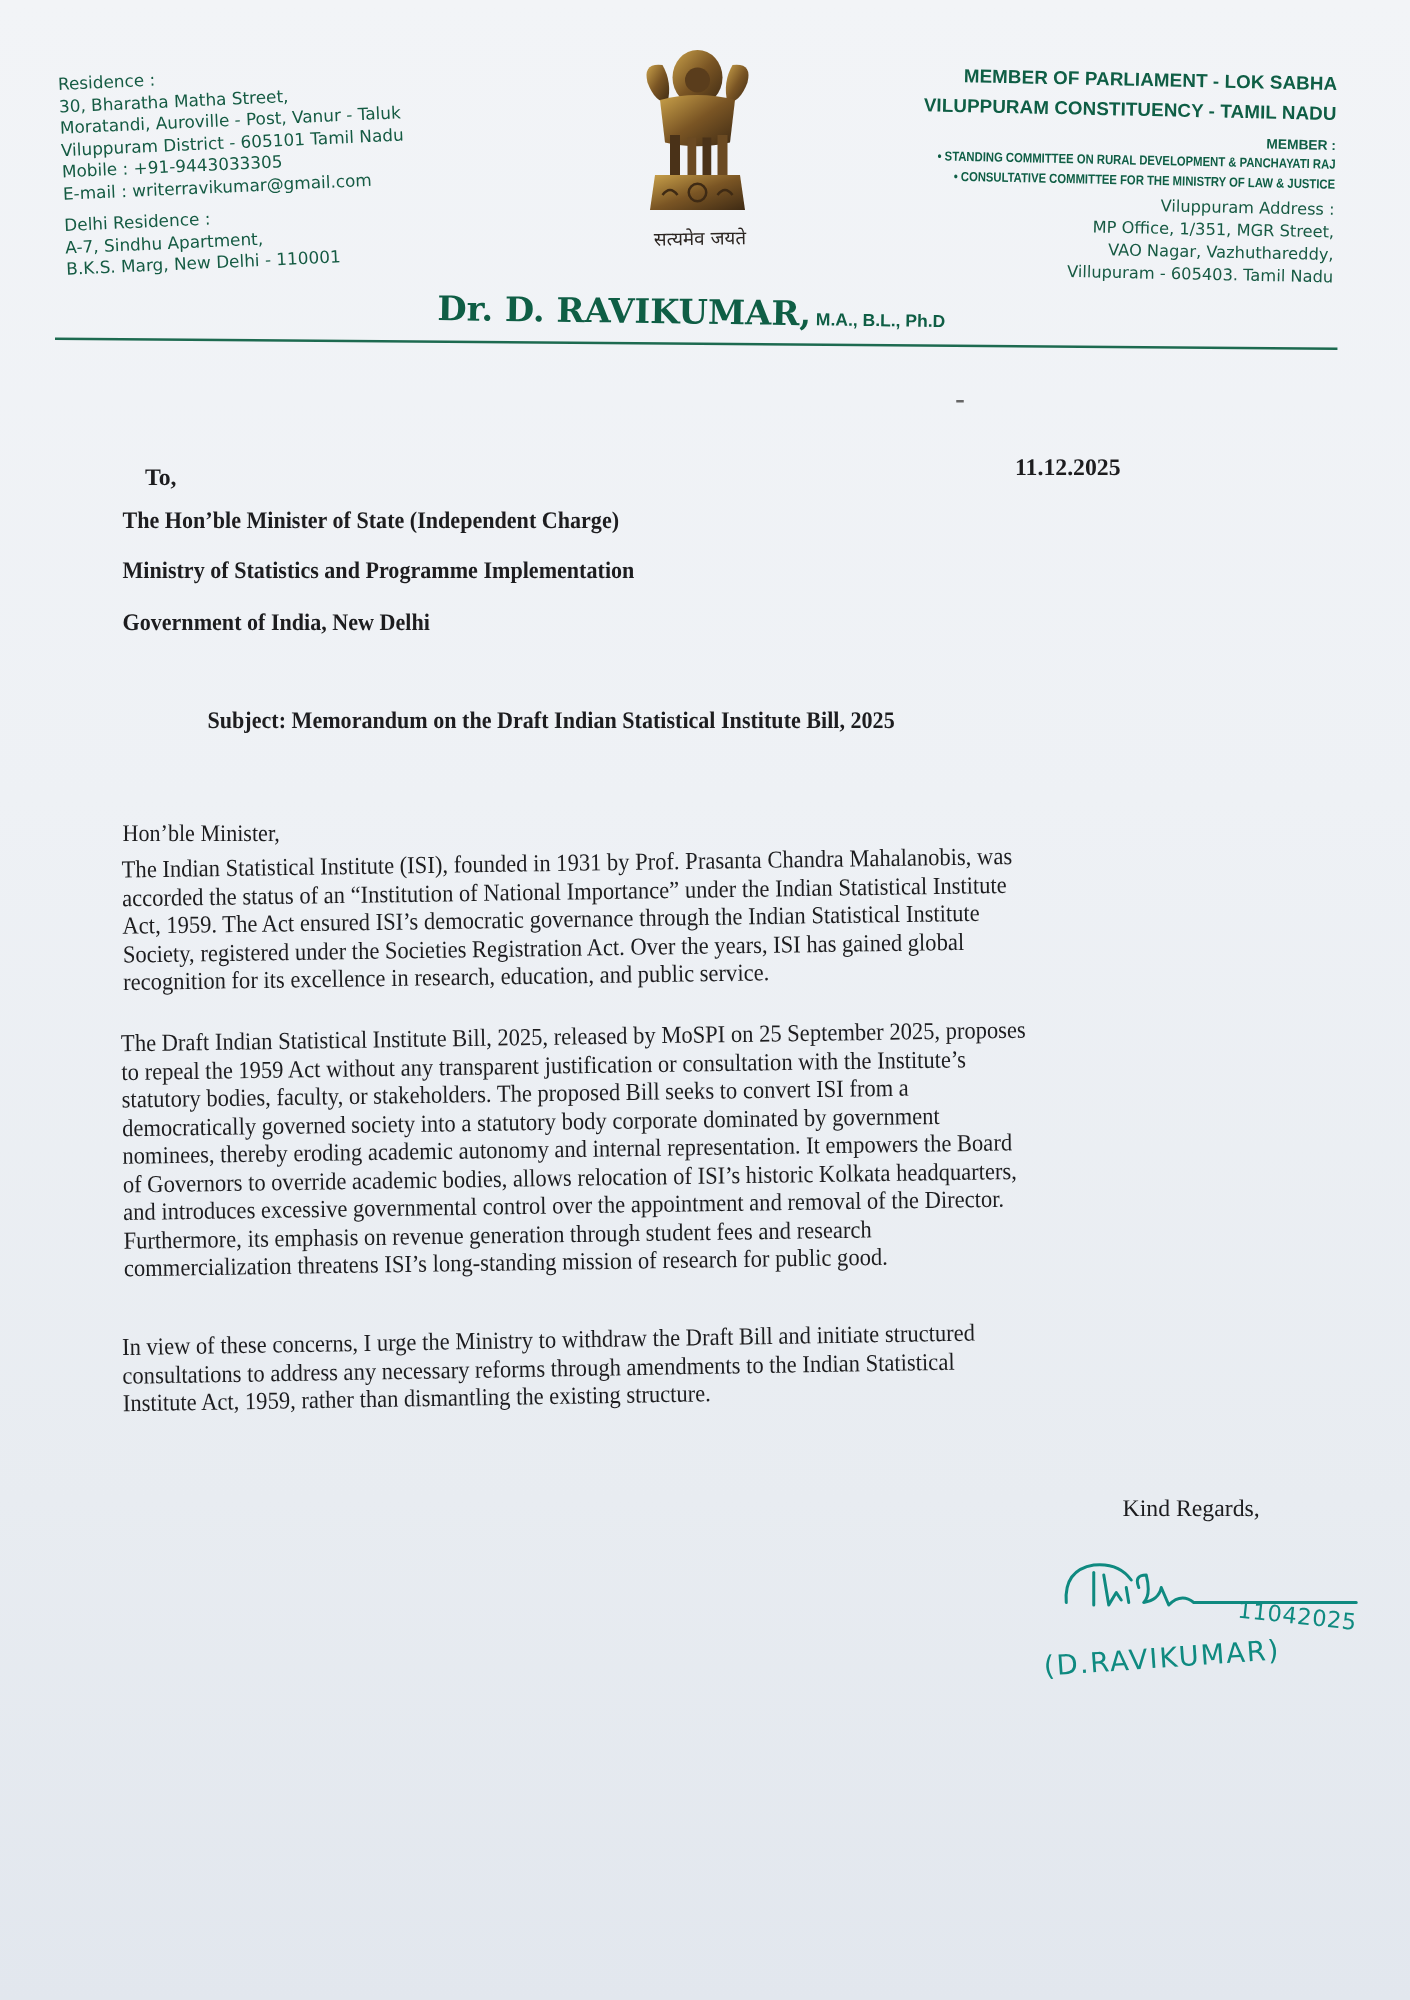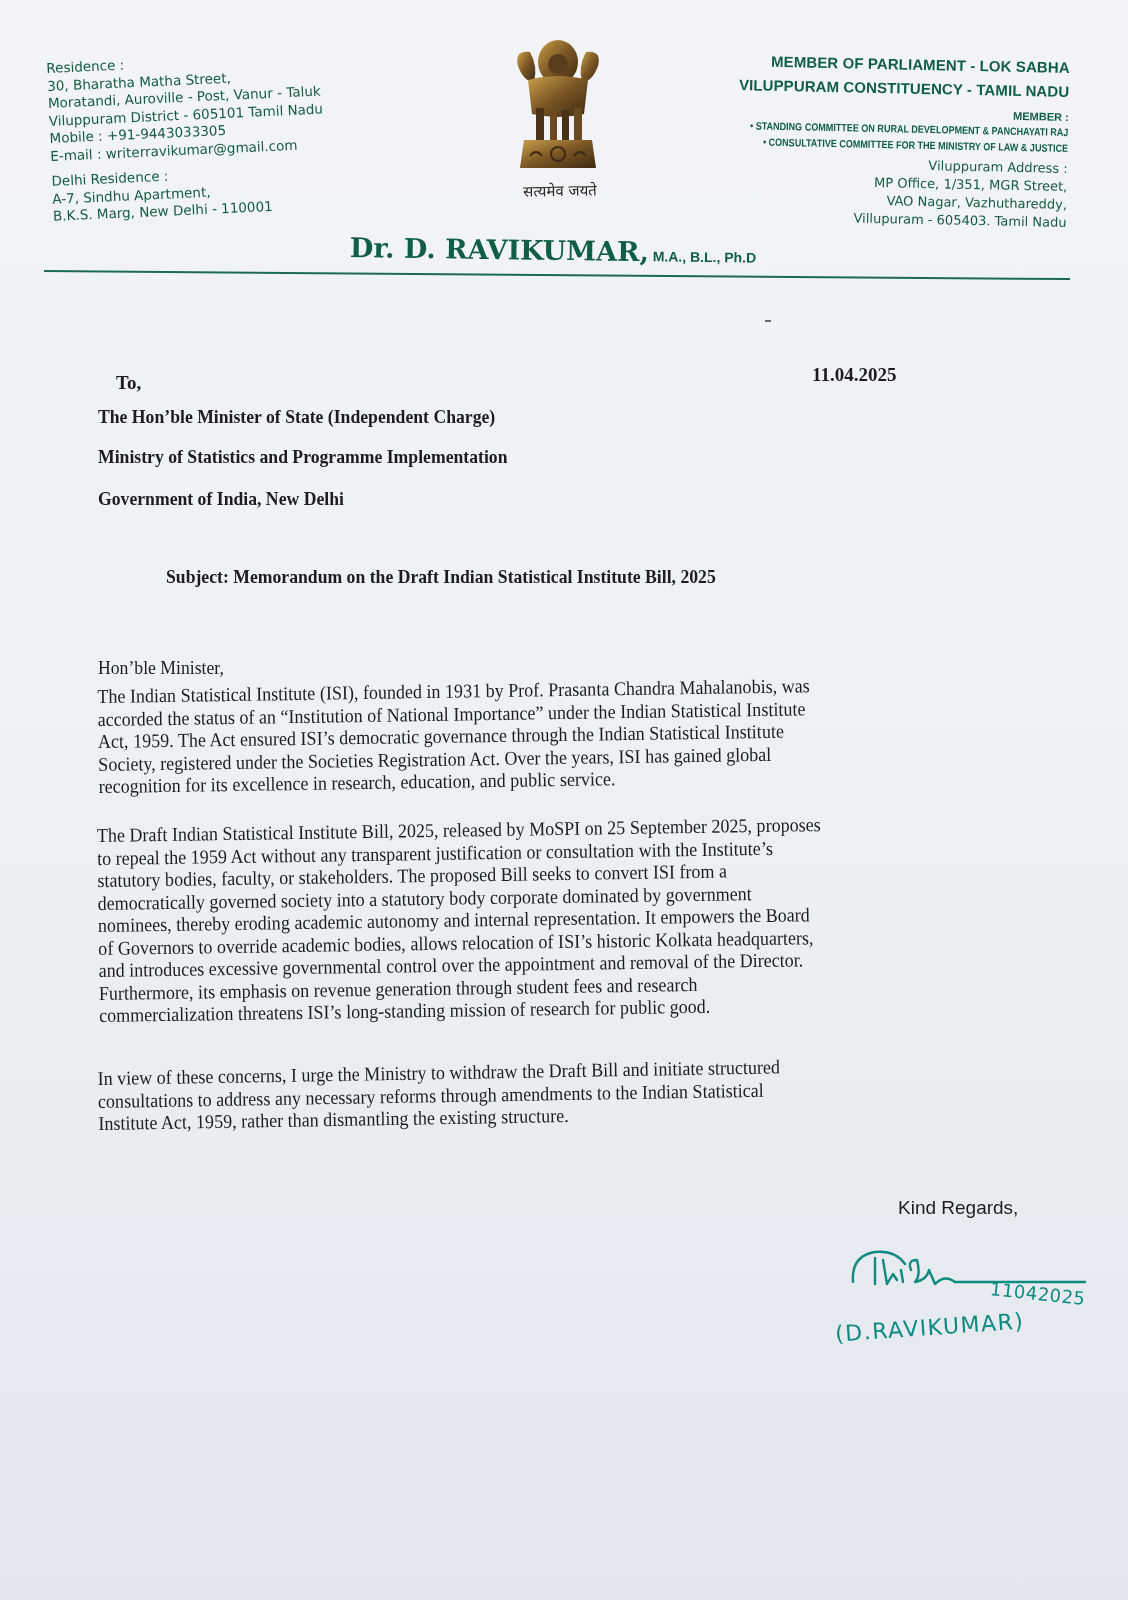--- a/index.html
+++ b/index.html
@@ -57,21 +57,21 @@
   .salute { left:98px; top:657px; font-size:19px; transform:scaleX(0.93); transform-origin:left; }
   .para {
     left:98px; width:960px; font-size:19.5px; line-height:22.5px;
     transform:scaleX(0.925); transform-origin:left;
   }
   .para span { display:block; white-space:nowrap; }
   .p1 { top:686px; transform:scaleX(0.925) rotate(-0.8deg); }
   .p2 { top:825px; transform:scaleX(0.925) rotate(-0.8deg); }
   .p3 { top:1068px; transform:scaleX(0.925) rotate(-0.9deg); }
 
-  .regards { left:898px; top:1197px; font-size:19px; font-family:Liberation Sans, sans-serif; color:#1d1d1f;text-align:center; }
+  .regards { left:898px; top:1197px; font-size:19px; font-family:Liberation Serif, serif; color:#1d1d1f;text-align:center; }
   .signature { left:845px; top:1230px; width:270px; height:140px; }
   .sig-date { left:990px; top:1283px; font-family:"DejaVu Sans", sans-serif; font-size:18px; color:#0f8a80; transform:rotate(6deg); letter-spacing:0.5px; }
   .sig-name { left:835px; top:1315px; font-family:"DejaVu Sans", sans-serif; font-size:22px; color:#0f8a80; transform:rotate(-4deg); letter-spacing:1.5px; }
   .speck { left:765px; top:320px; width:6px; height:2px; background:#666; }
 </style>
 </head>
 <body>
 
 <div class="abs lh-left">
   <div>Residence :</div>
@@ -129,21 +129,21 @@
   </div>
 </div>
 
 <div class="abs name">
   <span class="big">Dr. D. RAVIKUMAR,</span><span class="deg"> M.A., B.L., Ph.D</span>
 </div>
 <div class="abs rule"></div>
 <div class="abs speck"></div>
 
 <div class="abs body-text to">To,</div>
-<div class="abs body-text date">11.04.2025</div>
+<div class="abs body-text date">11.12.2025</div>
 <div class="abs body-text addr addr1">The Hon’ble Minister of State (Independent Charge)</div>
 <div class="abs body-text addr addr2">Ministry of Statistics and Programme Implementation</div>
 <div class="abs body-text addr addr3">Government of India, New Delhi</div>
 
 <div class="abs body-text subject">Subject: Memorandum on the Draft Indian Statistical Institute Bill, 2025</div>
 
 <div class="abs body-text salute">Hon’ble Minister,</div>
 
 <div class="abs body-text para p1">
   <span>The Indian Statistical Institute (ISI), founded in 1931 by Prof. Prasanta Chandra Mahalanobis, was</span>

